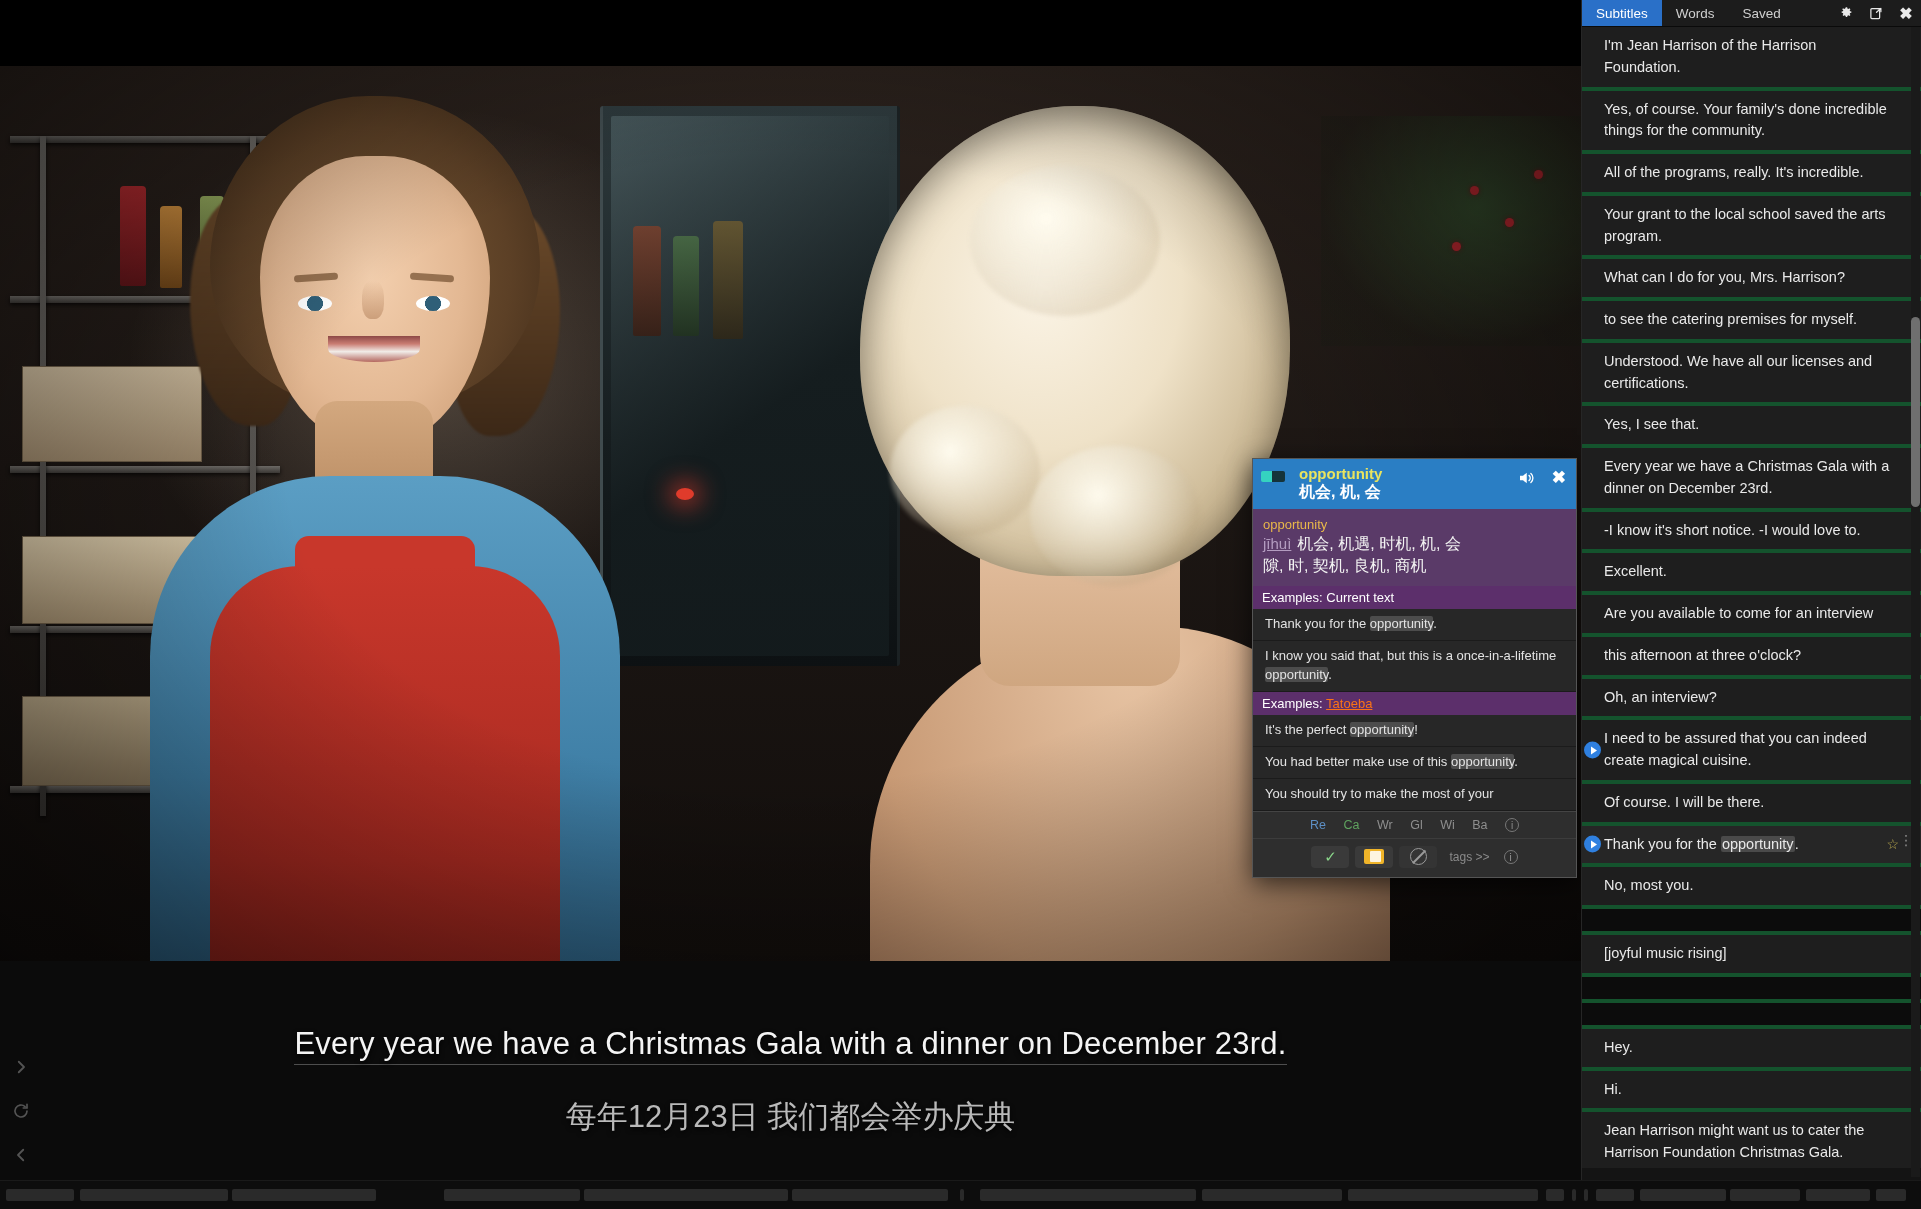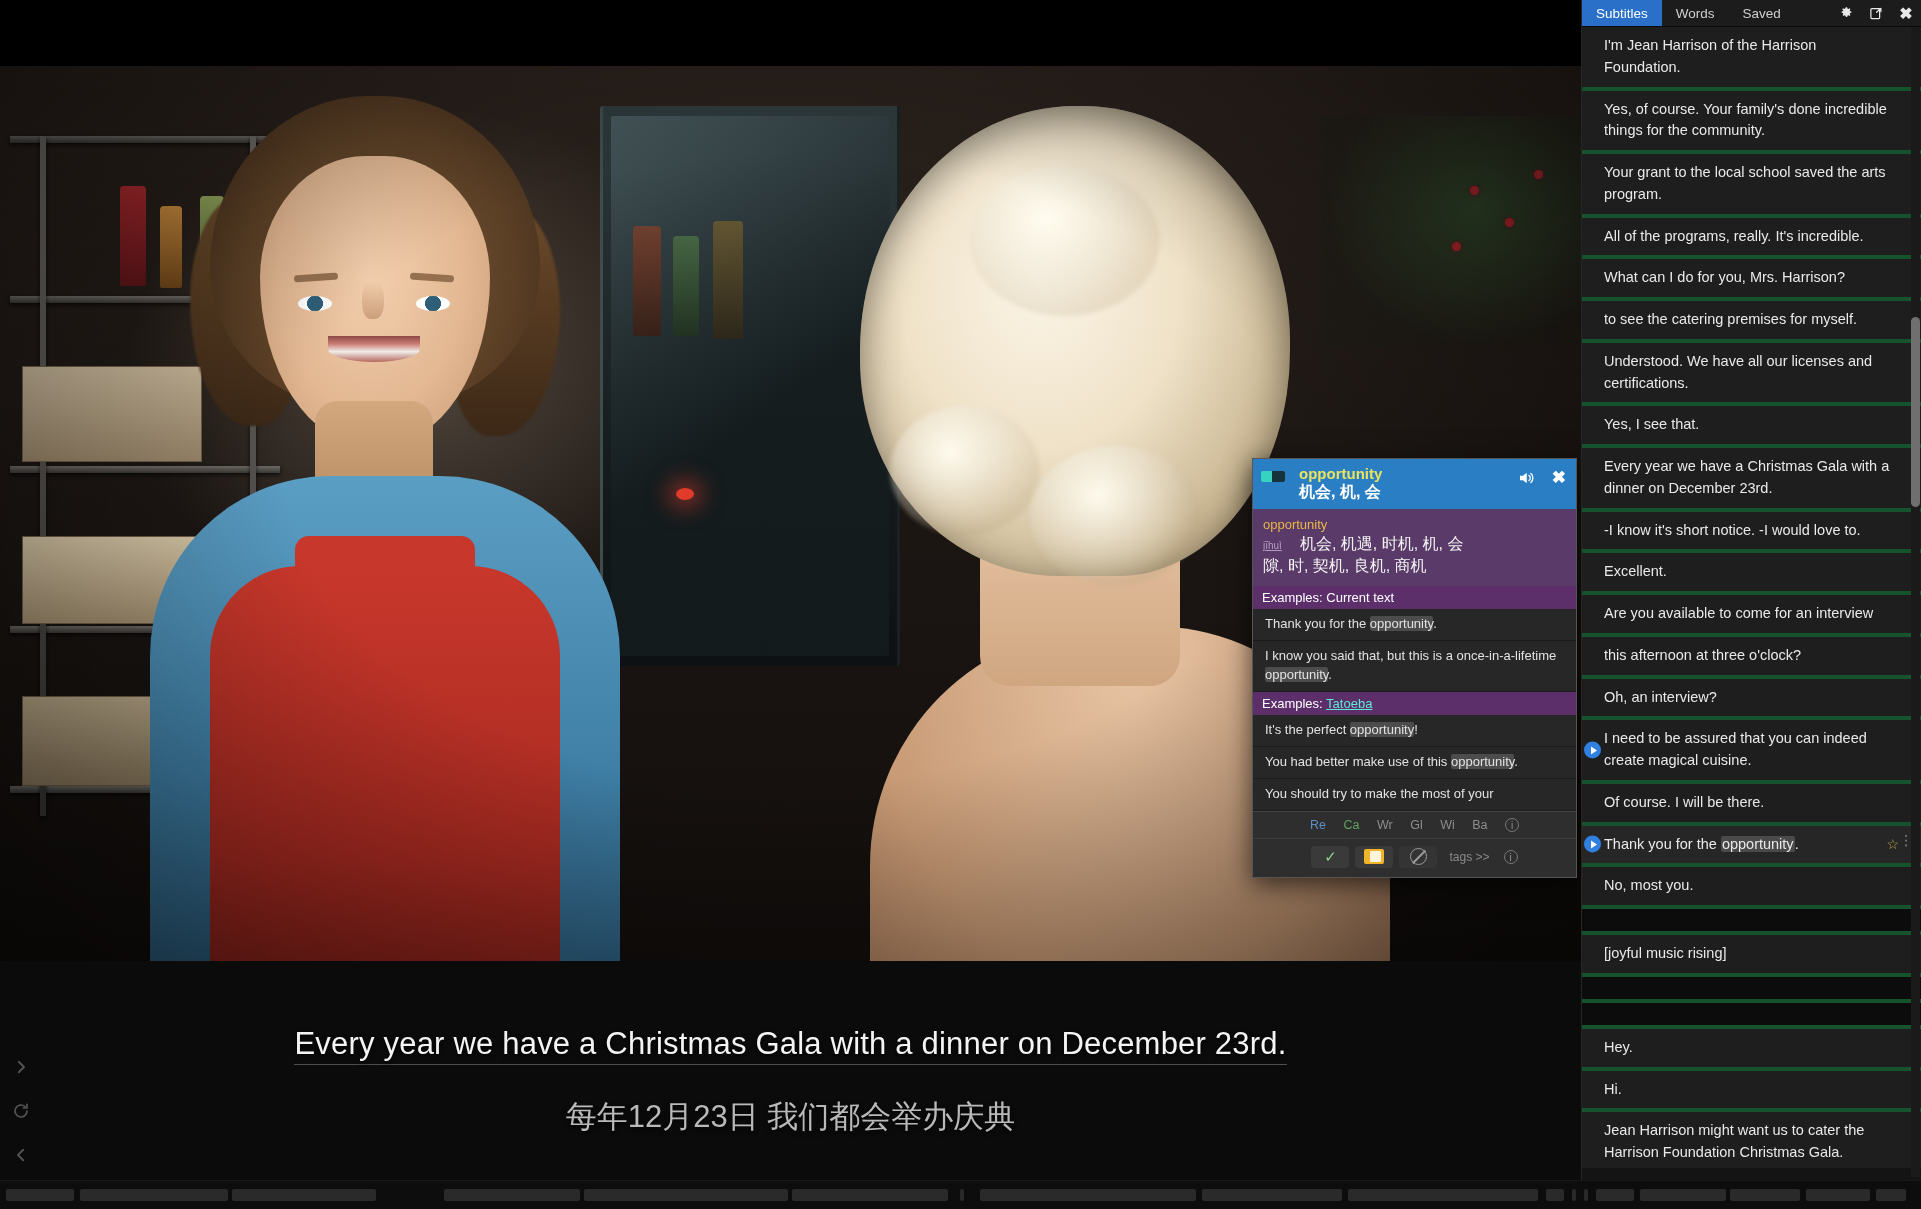--- a/index.html
+++ b/index.html
@@ -149,24 +149,24 @@
   #dict-pill { position:absolute; left:8px; top:12px; width:24px; height:11px; border-radius:2px;
     background:linear-gradient(90deg,#35d3c0 0 45%, #15333a 45% 100%); }
   #dict-word { margin-left:38px; color:#e9e45f; font-size:15px; font-weight:bold; line-height:1.15; }
   #dict-word-cn { margin-left:38px; color:#ffffff; font-size:16px; font-weight:bold; line-height:1.25; }
   #dict-speaker { position:absolute; right:40px; top:10px; color:#fff; }
   #dict-close { position:absolute; right:10px; top:8px; color:#fff; font-size:17px; font-weight:bold; cursor:pointer; }
 
   #dict-def { background:#5a3a68; padding:8px 10px 10px 10px; }
   #dict-def-head { color:#e9b84a; font-size:13px; }
   #dict-def-body { color:#f2f2f2; font-size:16px; line-height:1.35; margin-top:1px; }
-  #dict-pinyin { color:#b39cc0; font-size:10px; margin-right:18px;text-decoration:underline; }
+  #dict-pinyin { color:#b39cc0; font-size:15px; margin-right:6px;text-decoration:underline; }
 
   .dict-sec-head { background:#5c2f6b; color:#ffffff; font-size:13px; padding:4px 9px; }
-  .dict-sec-head a { color:#5eead4; text-decoration:underline; }
+  .dict-sec-head a { color:#f97316; text-decoration:underline; }
   .dict-ex { background:#272727; color:#e2e2e2; font-size:13px; padding:6px 10px 6px 12px;
     border-bottom:1px solid #1b1b1b; line-height:1.45; }
   .dict-ex .hl { background:#4c4c4c; border-radius:2px; }
   #dict-ex-scroll { max-height:112px; overflow:hidden; }
 
   #dict-sources { background:#2e2e2e; border-top:1px solid #444; text-align:center;
     padding:6px 0; font-size:12.5px; }
   #dict-sources span { margin:0 7px; color:#8e8e8e; }
   #dict-sources .src-re { color:#5d8fc4; }
   #dict-sources .src-ca { color:#5fa35f; }
@@ -408,22 +408,22 @@
           </svg>
       </div>
       <div class="sb-icon-btn">
         <span style="font-size:16px;font-weight:bold;">✖</span>
       </div>
     </div>
 
     <div id="sb-list">
       <div class="sub-row">I'm Jean Harrison of the Harrison Foundation.</div>
       <div class="sub-row">Yes, of course. Your family's done incredible things for the community.</div>
+      <div class="sub-row">All of the programs, really. It's incredible.</div>
       <div class="sub-row">Your grant to the local school saved the arts program.</div>
-      <div class="sub-row">All of the programs, really. It's incredible.</div>
       <div class="sub-row">What can I do for you, Mrs. Harrison?</div>
       <div class="sub-row">to see the catering premises for myself.</div>
       <div class="sub-row">Understood. We have all our licenses and certifications.</div>
       <div class="sub-row">Yes, I see that.</div>
       <div class="sub-row">Every year we have a Christmas Gala with a dinner on December 23rd.</div>
       <div class="sub-row">-I know it's short notice. -I would love to.</div>
       <div class="sub-row">Excellent.</div>
       <div class="sub-row">Are you available to come for an interview</div>
       <div class="sub-row">this afternoon at three o'clock?</div>
       <div class="sub-row">Oh, an interview?</div>

